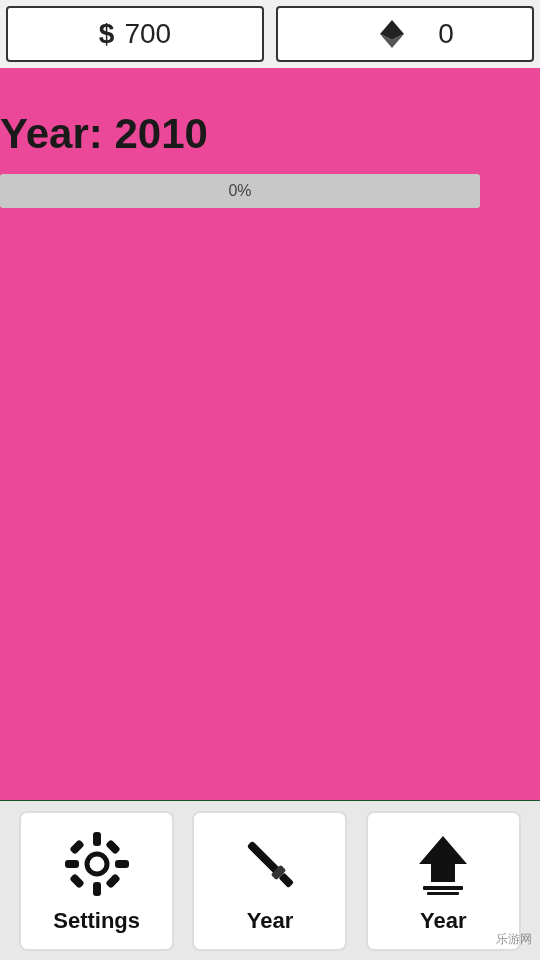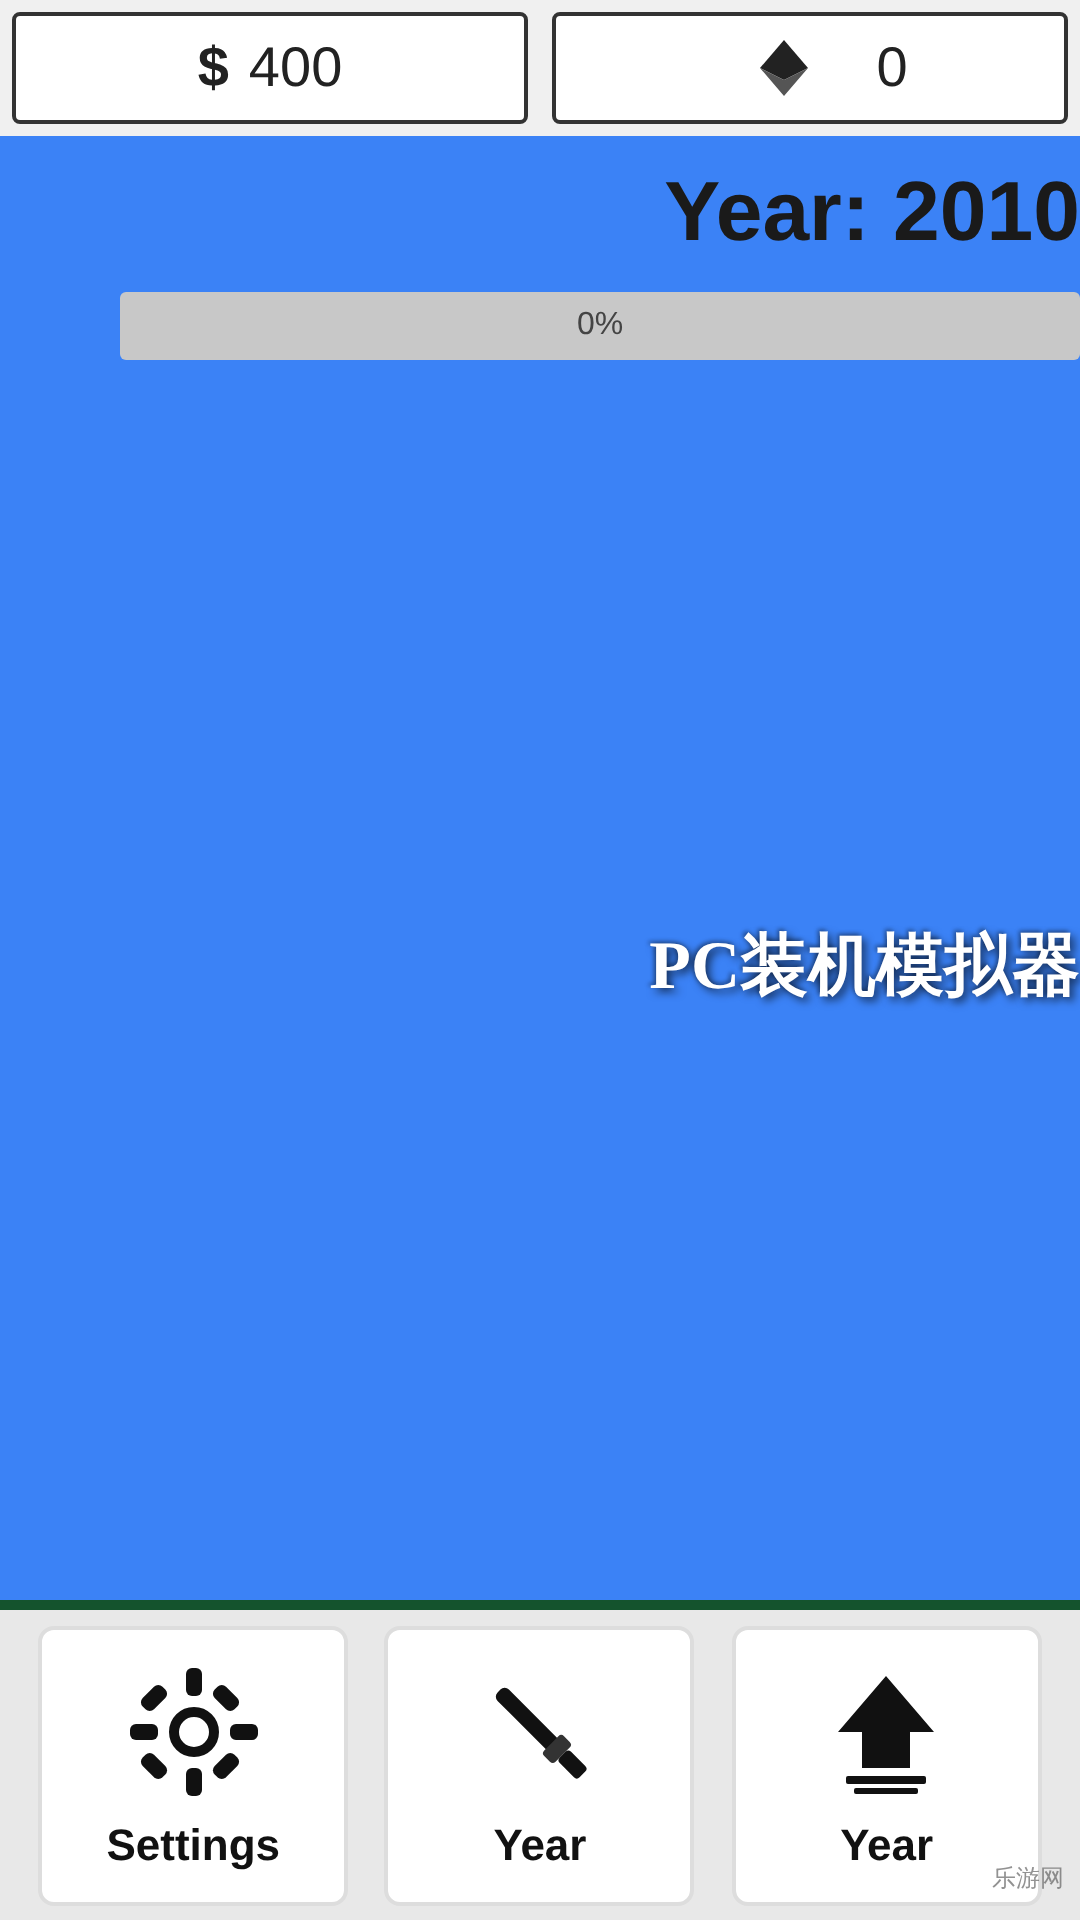--- a/index.html
+++ b/index.html
@@ -44,27 +44,27 @@
     }
 
     .currency-value {
       font-size: 28px;
       font-weight: normal;
       color: #222;
     }
 
     
     .main-area {
-      background-color: #3b82f6;
+      background-color: #ec4899;
       width: 100%;
       height: calc(960px - 68px - 160px);
       display: flex;
       flex-direction: column;
-      align-items: flex-end;
-      padding-top: 14px;
+      align-items: flex-start;
+      padding-top: 42px;
     }
 
     .year-label {
       font-size: 42px;
       font-weight: bold;
       color: #1a1a1a;
       margin-bottom: 16px;
     }
 
     .progress-bar-container {
@@ -108,21 +108,21 @@
     .bottom-nav {
       position: absolute;
       bottom: 0;
       left: 0;
       width: 100%;
       height: 160px;
       background: #e8e8e8;
       display: flex;
       align-items: center;
       justify-content: space-around;
-      border-top: 5px solid #14532d;
+      border-top: 1px solid #14532d;
       padding: 10px;
     }
 
     .nav-btn {
       width: 155px;
       height: 140px;
       background: #fff;
       border: 2px solid #ddd;
       border-radius: 8px;
       display: flex;
@@ -157,40 +157,39 @@
       color: rgba(100,100,100,0.7);
       z-index: 10;
     }
   </style>
 </head>
 <body>
 
 <div class="top-bar">
   <div class="currency-box">
     <span class="currency-icon">$</span>
-    <span class="currency-value">400</span>
+    <span class="currency-value">700</span>
   </div>
   <div class="currency-box">
     <span class="icon-container">
       <svg width="32" height="32" viewBox="0 0 32 32" fill="none" xmlns="http://www.w3.org/2000/svg">
         <polygon points="16,2 28,16 16,22 4,16" fill="#222"></polygon>
         <polygon points="16,22 28,16 16,30 4,16" fill="#555"></polygon>
       </svg>
     </span>
     <span class="currency-value">0</span>
   </div>
 </div>
 
 <div class="main-area">
   <div class="year-label">Year: 2010</div>
   <div class="progress-bar-container">
     <div class="progress-bar-fill" style="width: 0%;"></div>
     <span class="progress-text">0%</span>
   </div>
-  <div class="game-title">PC装机模拟器</div>
 </div>
 
 <div class="bottom-nav">
   <div class="nav-btn">
     <div class="icon-container">
       <svg width="68" height="68" viewBox="0 0 68 68" xmlns="http://www.w3.org/2000/svg">
 
         <circle cx="34" cy="34" r="10" fill="none" stroke="#111" stroke-width="5"></circle>
 
         <rect x="30" y="2" width="8" height="14" rx="3" fill="#111"></rect>

